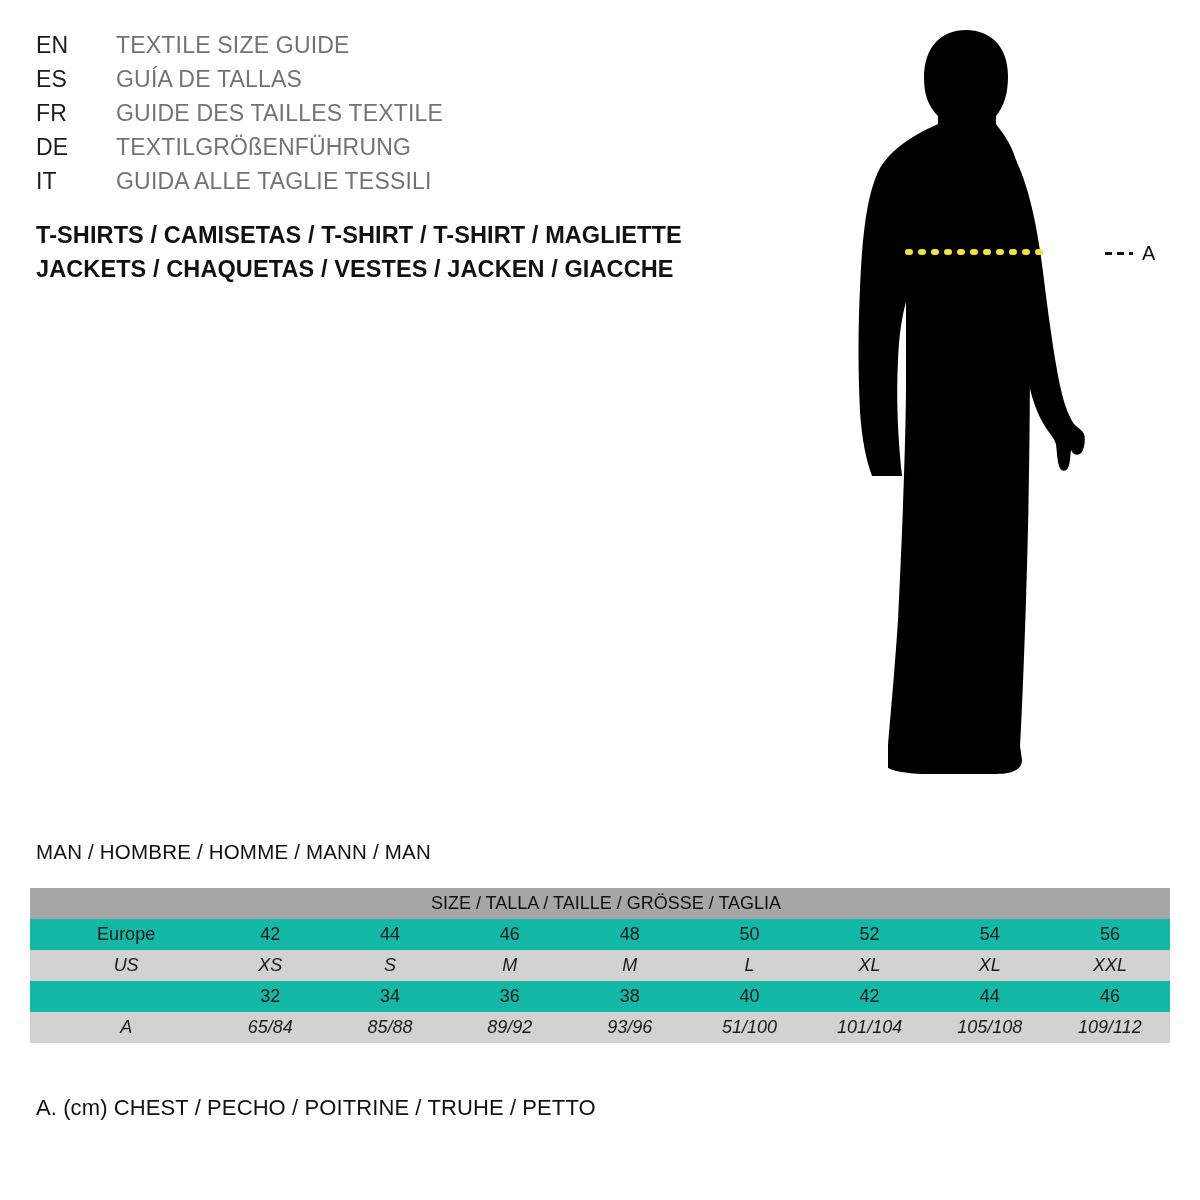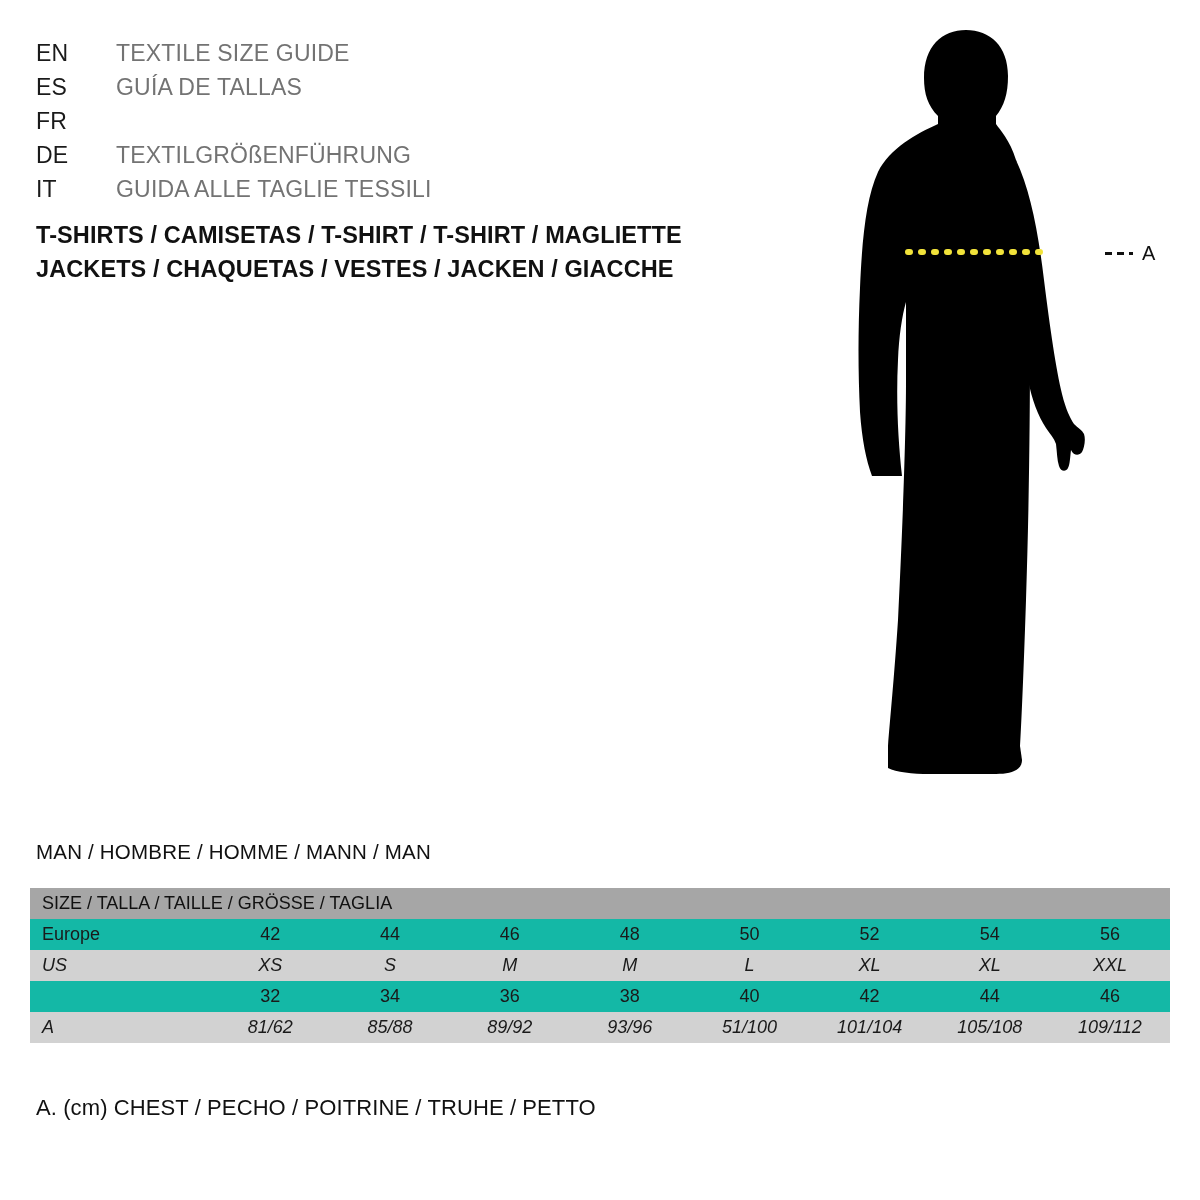--- a/index.html
+++ b/index.html
@@ -19,21 +19,21 @@
   .page {
     position: relative;
     width: 1200px;
     height: 1200px;
   }
 
   
   .lang-block {
     position: absolute;
     left: 36px;
-    top: 40px;
+    top: 32px;
     width: 700px;
   }
   .lang-row {
     display: flex;
     align-items: baseline;
     height: 34px;
     font-size: 23px;
     letter-spacing: 0.2px;
   }
   .lang-code {
@@ -116,21 +116,21 @@
     color: #111;
     font-size: 18px;
     height: 30px;
   }
   .row-light td { background: #14b8a6; }
   .row-dark td  { background: #d2d2d2; font-style: italic; }
 
   .c-label {
     width: 170px;
     padding-left: 12px !important;
-    text-align: left;
+    text-align: center;
   }
   .c-val {
     width: 121px;
     text-align: center;
   }
 
   .footnote {
     position: absolute;
     left: 36px;
     top: 1095px;
@@ -148,20 +148,21 @@
     <div class="lang-row">
       <span class="lang-code">EN</span>
       <span class="lang-text">TEXTILE SIZE GUIDE</span>
     </div>
     <div class="lang-row">
       <span class="lang-code">ES</span>
       <span class="lang-text">GUÍA DE TALLAS</span>
     </div>
     <div class="lang-row">
       <span class="lang-code">FR</span>
+      <span class="lang-text">GUIDE DES TAILLES TEXTILE</span>
     </div>
     <div class="lang-row">
       <span class="lang-code">DE</span>
       <span class="lang-text">TEXTILGRÖßENFÜHRUNG</span>
     </div>
     <div class="lang-row">
       <span class="lang-code">IT</span>
       <span class="lang-text">GUIDA ALLE TAGLIE TESSILI</span>
     </div>
   </div>
@@ -259,21 +260,21 @@
         <td class="c-val">36</td>
         <td class="c-val">38</td>
         <td class="c-val">40</td>
         <td class="c-val">42</td>
         <td class="c-val">44</td>
         <td class="c-val">46</td>
       </tr>
 
       <tr class="row-dark">
         <td class="c-label">A</td>
-        <td class="c-val">81/62</td>
+        <td class="c-val">65/84</td>
         <td class="c-val">85/88</td>
         <td class="c-val">89/92</td>
         <td class="c-val">93/96</td>
         <td class="c-val">51/100</td>
         <td class="c-val">101/104</td>
         <td class="c-val">105/108</td>
         <td class="c-val">109/112</td>
       </tr>
     </tbody>
   </table>

